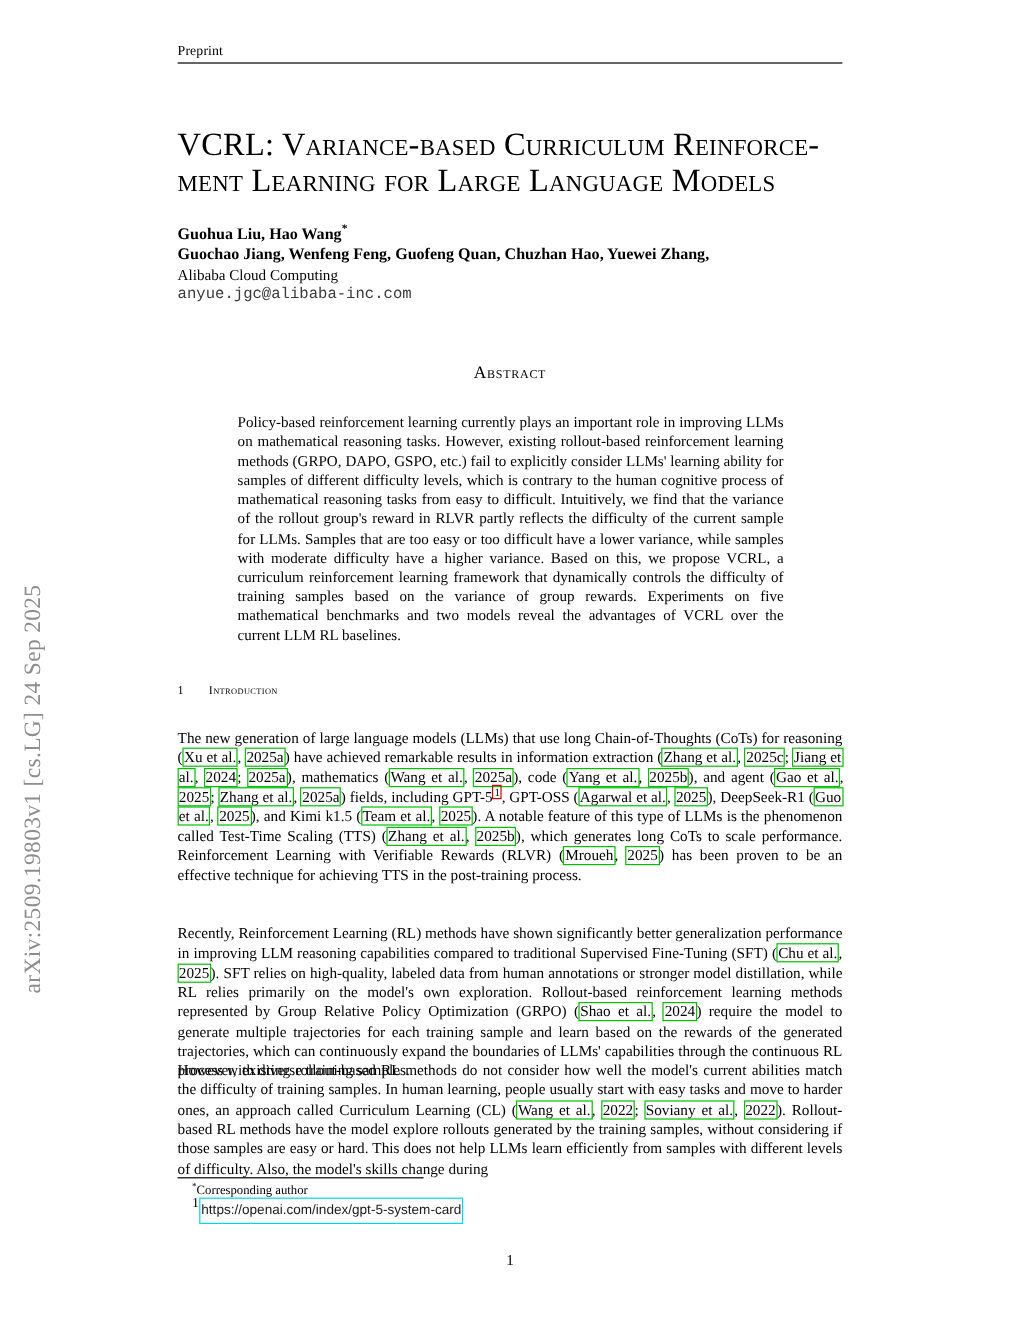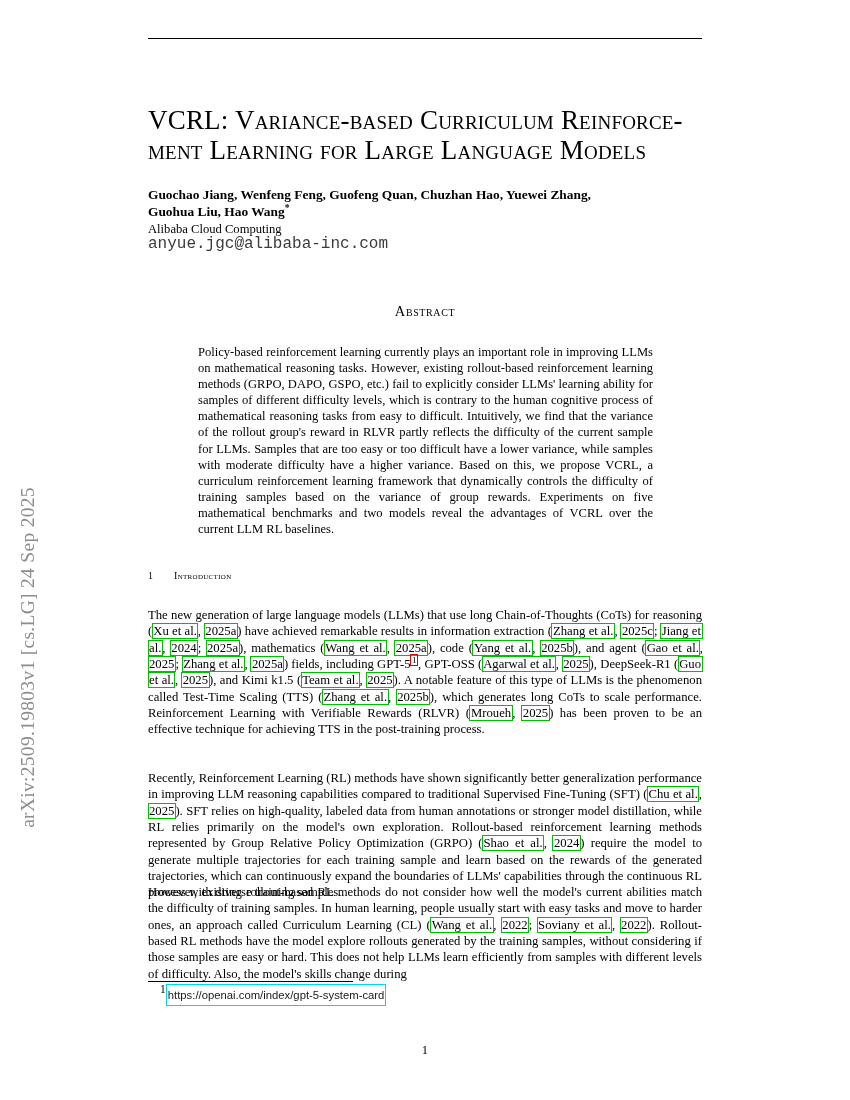--- a/index.html
+++ b/index.html
@@ -96,21 +96,21 @@
     font-size: 13.4px;
     line-height: 17px;
   }
   #author-block .affiliation {
     font-size: 12.6px;
     line-height: 16px;
     margin-top: 1px;
   }
   #author-block .email {
     font-family: "Liberation Mono", "DejaVu Sans Mono", monospace;
-    font-size: 16px;
+    font-size: 13px;
     line-height: 15.5px;
     color: #3b3b3b;
   }
   .sup-star {
     font-size: 0.72em;
     vertical-align: super;
     line-height: 0;
   }
 
   
@@ -224,48 +224,50 @@
 </head>
 <body>
 
 <div id="arxiv-stamp">
   <span class="stamp-text">arXiv:2509.19803v1  [cs.LG]  24 Sep 2025</span>
 </div>
 
 <div id="page">
 
   <div id="running-head">
+    <div class="rh-label">Preprint</div>
     <div class="rh-rule"></div>
   </div>
 
   <div id="paper-title">
     <span class="tl"><span class="nocaps">VCRL</span><span>: Variance-based Curriculum Reinforce-</span></span>
     <span class="tl">ment Learning for Large Language Models</span>
   </div>
 
   <div id="author-block">
+    <div class="authors-line"><span>Guohua Liu, Hao Wang</span><span class="sup-star">*</span></div>
     <div class="authors-line">Guochao Jiang, Wenfeng Feng, Guofeng Quan, Chuzhan Hao, Yuewei Zhang,</div>
-    <div class="authors-line"><span>Guohua Liu, Hao Wang</span><span class="sup-star">*</span></div>
     <div class="affiliation">Alibaba Cloud Computing</div>
     <div class="email">anyue.jgc@alibaba-inc.com</div>
   </div>
 
   <div id="abstract-heading">Abstract</div>
   <div id="abstract-body">Policy-based reinforcement learning currently plays an important role in improving LLMs on mathematical reasoning tasks. However, existing rollout-based reinforcement learning methods (GRPO, DAPO, GSPO, etc.) fail to explicitly consider LLMs' learning ability for samples of different difficulty levels, which is contrary to the human cognitive process of mathematical reasoning tasks from easy to difficult. Intuitively, we find that the variance of the rollout group's reward in RLVR partly reflects the difficulty of the current sample for LLMs. Samples that are too easy or too difficult have a lower variance, while samples with moderate difficulty have a higher variance. Based on this, we propose VCRL, a curriculum reinforcement learning framework that dynamically controls the difficulty of training samples based on the variance of group rewards. Experiments on five mathematical benchmarks and two models reveal the advantages of VCRL over the current LLM RL baselines.</div>
 
   <div id="section-intro">
     <span class="sec-num">1</span><span class="sec-title">Introduction</span>
   </div>
 
   <div class="body-para" id="para-1"><span>The new generation of large language models (LLMs) that use long Chain-of-Thoughts (CoTs) for reasoning (</span><span class="cite">Xu et al.</span><span>, </span><span class="cite">2025a</span><span>) have achieved remarkable results in information extraction (</span><span class="cite">Zhang et al.</span><span>, </span><span class="cite">2025c</span><span>; </span><span class="cite">Jiang et al.</span><span>, </span><span class="cite">2024</span><span>; </span><span class="cite">2025a</span><span>), mathematics (</span><span class="cite">Wang et al.</span><span>, </span><span class="cite">2025a</span><span>), code (</span><span class="cite">Yang et al.</span><span>, </span><span class="cite">2025b</span><span>), and agent (</span><span class="cite">Gao et al.</span><span>, </span><span class="cite">2025</span><span>; </span><span class="cite">Zhang et al.</span><span>, </span><span class="cite">2025a</span><span>) fields, including GPT-5</span><span class="fn-marker">1</span><span>, GPT-OSS (</span><span class="cite">Agarwal et al.</span><span>, </span><span class="cite">2025</span><span>), DeepSeek-R1 (</span><span class="cite">Guo et al.</span><span>, </span><span class="cite">2025</span><span>), and Kimi k1.5 (</span><span class="cite">Team et al.</span><span>, </span><span class="cite">2025</span><span>). A notable feature of this type of LLMs is the phenomenon called Test-Time Scaling (TTS) (</span><span class="cite">Zhang et al.</span><span>, </span><span class="cite">2025b</span><span>), which generates long CoTs to scale performance. Reinforcement Learning with Verifiable Rewards (RLVR) (</span><span class="cite">Mroueh</span><span>, </span><span class="cite">2025</span><span>) has been proven to be an effective technique for achieving TTS in the post-training process.</span></div>
 
   <div class="body-para" id="para-2"><span>Recently, Reinforcement Learning (RL) methods have shown significantly better generalization performance in improving LLM reasoning capabilities compared to traditional Supervised Fine-Tuning (SFT) (</span><span class="cite">Chu et al.</span><span>, </span><span class="cite">2025</span><span>). SFT relies on high-quality, labeled data from human annotations or stronger model distillation, while RL relies primarily on the model's own exploration. Rollout-based reinforcement learning methods represented by Group Relative Policy Optimization (GRPO) (</span><span class="cite">Shao et al.</span><span>, </span><span class="cite">2024</span><span>) require the model to generate multiple trajectories for each training sample and learn based on the rewards of the generated trajectories, which can continuously expand the boundaries of LLMs' capabilities through the continuous RL process with diverse training samples.</span></div>
 
   <div class="body-para" id="para-3"><span>However, existing rollout-based RL methods do not consider how well the model's current abilities match the difficulty of training samples. In human learning, people usually start with easy tasks and move to harder ones, an approach called Curriculum Learning (CL) (</span><span class="cite">Wang et al.</span><span>, </span><span class="cite">2022</span><span>; </span><span class="cite">Soviany et al.</span><span>, </span><span class="cite">2022</span><span>). Rollout-based RL methods have the model explore rollouts generated by the training samples, without considering if those samples are easy or hard. This does not help LLMs learn efficiently from samples with different levels of difficulty. Also, the model's skills change during</span></div>
 
   <div id="footnote-area">
     <div class="fn-rule"></div>
+    <div class="fn-line"><span class="sup-star">*</span><span>Corresponding author</span></div>
     <div class="fn-url-line"><span class="sup-star">1</span><span class="url-box">https://openai.com/index/gpt-5-system-card</span></div>
   </div>
 
   <div id="page-number">1</div>
 
 </div>
 
 </body></html>

